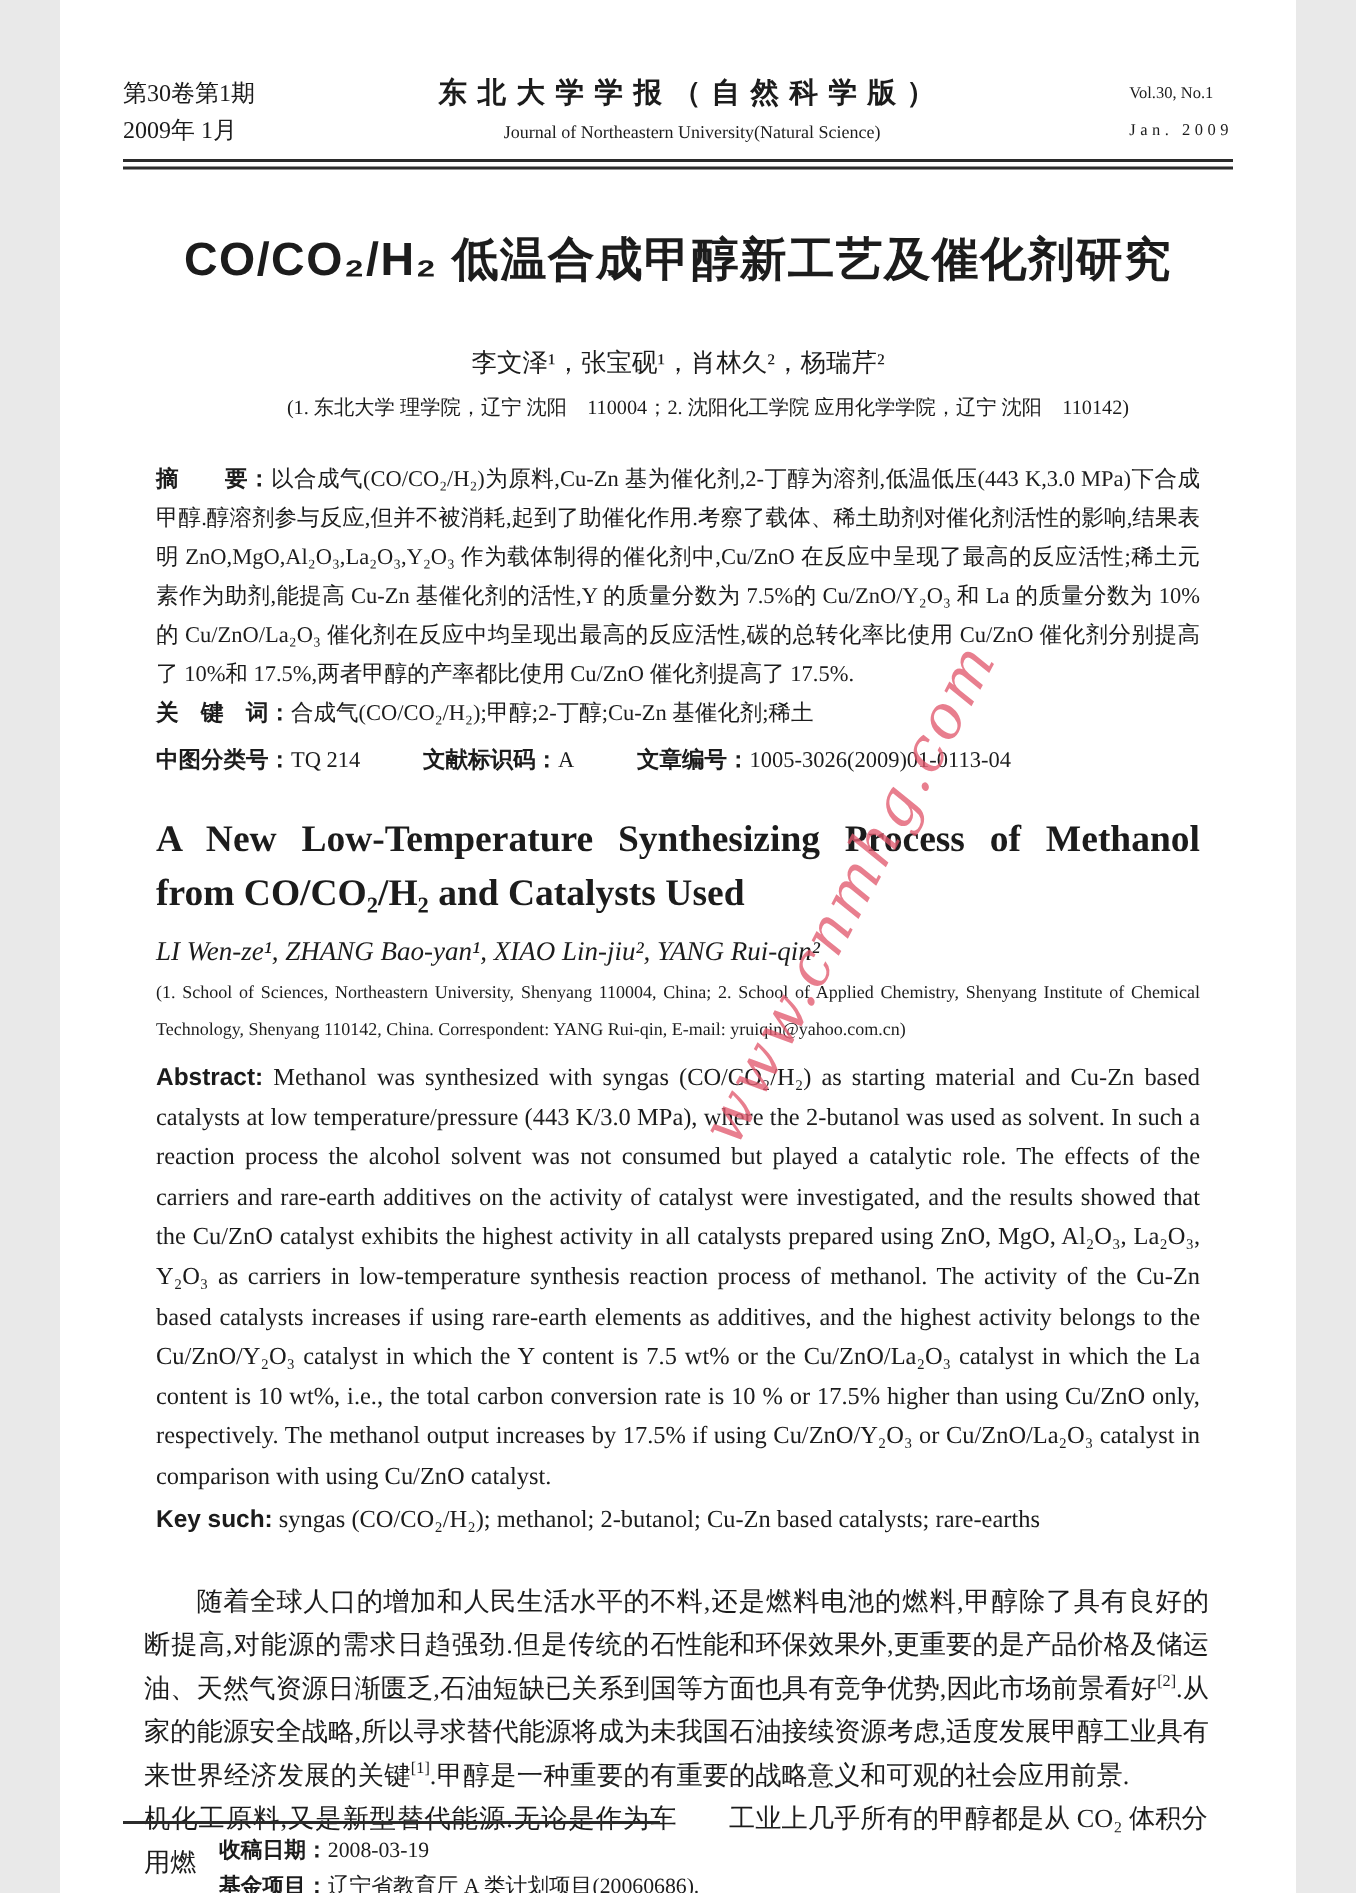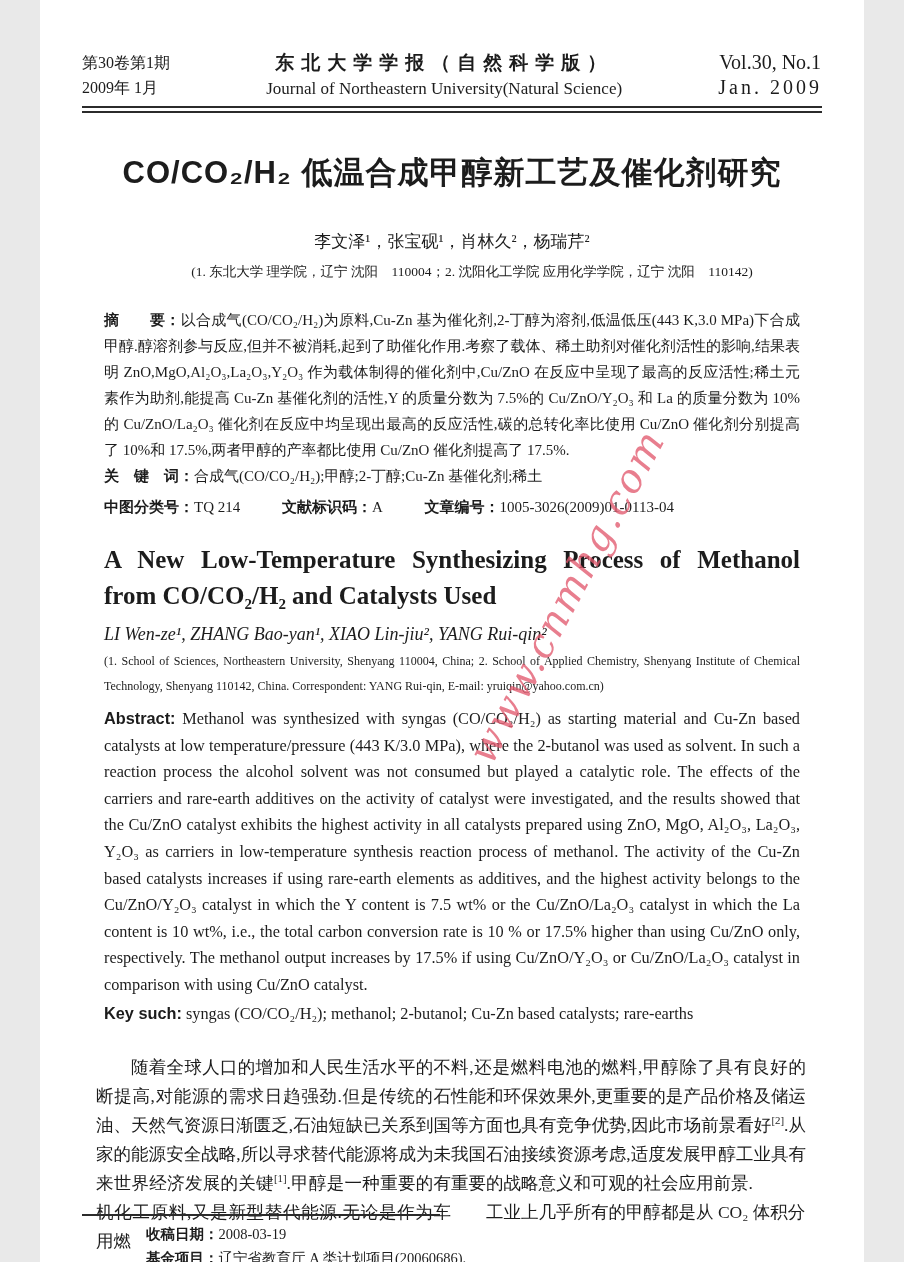--- a/index.html
+++ b/index.html
@@ -9,22 +9,22 @@
     font-family:"Liberation Serif","DejaVu Serif",serif;
   }
   
   .journal-header{
     position:absolute; top:50px; left:42px; right:42px;
     display:flex; justify-content:space-between; align-items:flex-start;
   }
   .jh-left{font-size:16px; line-height:25px; white-space:nowrap;}
   .jh-center{text-align:center; flex:1; margin:0 8px;}
   .jh-center .cn{font-size:19px; letter-spacing:7px; font-weight:600; line-height:26px;}
-  .jh-center .en{font-size:17px; line-height:25px;}
-  .jh-right{font-size:20px; line-height:25px; text-align:center; white-space:nowrap;}
+  .jh-center .en{font-size:12px; line-height:25px;}
+  .jh-right{font-size:11px; line-height:25px; text-align:left; white-space:nowrap;}
   .jh-right .spaced{letter-spacing:3px;}
   .rule-double{
     position:absolute; top:106px; left:42px; right:42px; height:3px;
     border-top:2px solid #2b2b2b; border-bottom:2px solid #2b2b2b;
   }
   
   .content{position:absolute; top:112px; left:0; right:0;}
   .cn-title{
     margin-top:40px; text-align:center;
     font-family:"Liberation Sans","DejaVu Sans",sans-serif;

